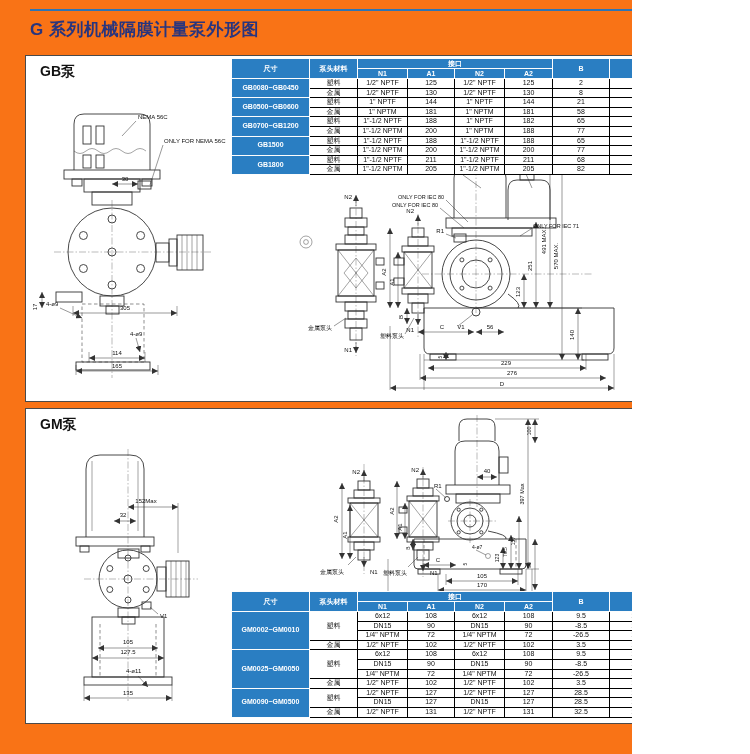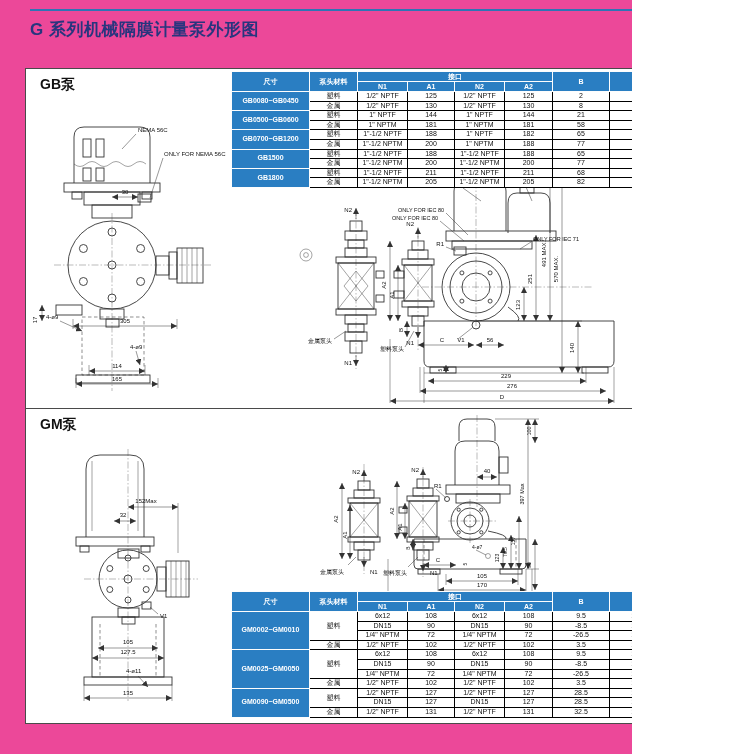--- a/index.html
+++ b/index.html
@@ -1,22 +1,22 @@
 <!DOCTYPE html>
 <html><head>
 <meta charset="utf-8">
 <style>
   html,body{margin:0;padding:0;background:#fff;}
-  .page{position:relative;width:632px;height:754px;background:#ec4899;overflow:hidden;
+  .page{position:relative;width:632px;height:754px;background:#f97316;overflow:hidden;
         font-family:"Liberation Sans","DejaVu Sans",sans-serif;}
   .top-rule{position:absolute;left:30px;top:9px;width:690px;height:2px;background:#2e74b5;}
   .title{position:absolute;left:30px;top:18px;margin:0;font-size:17px;font-weight:bold;
          color:#28357e;letter-spacing:.5px;}
   .panel{position:absolute;left:25px;width:698px;border:1.5px solid #4a4a4a;background:#fff;overflow:hidden;}
-  .gb-panel{top:68px;height:345px;}
+  .gb-panel{top:55px;height:345px;}
   .gm-panel{top:408px;height:314px;}
   .sec-label{position:absolute;left:14px;top:7px;font-size:14px;font-weight:bold;color:#111;z-index:3;}
   svg.draw{position:absolute;left:0;top:0;width:698px;z-index:1;}
   .gb-svg{height:343px;}
   .gm-svg{height:312px;}
   
   .shp{fill:none;stroke:#333;stroke-width:.9;}
   .thin{fill:none;stroke:#333;stroke-width:.45;}
   .cl{fill:none;stroke:#666;stroke-width:.45;stroke-dasharray:7 2 1.5 2;}
   .hid{fill:none;stroke:#444;stroke-width:.6;stroke-dasharray:3.5 2.5;}

